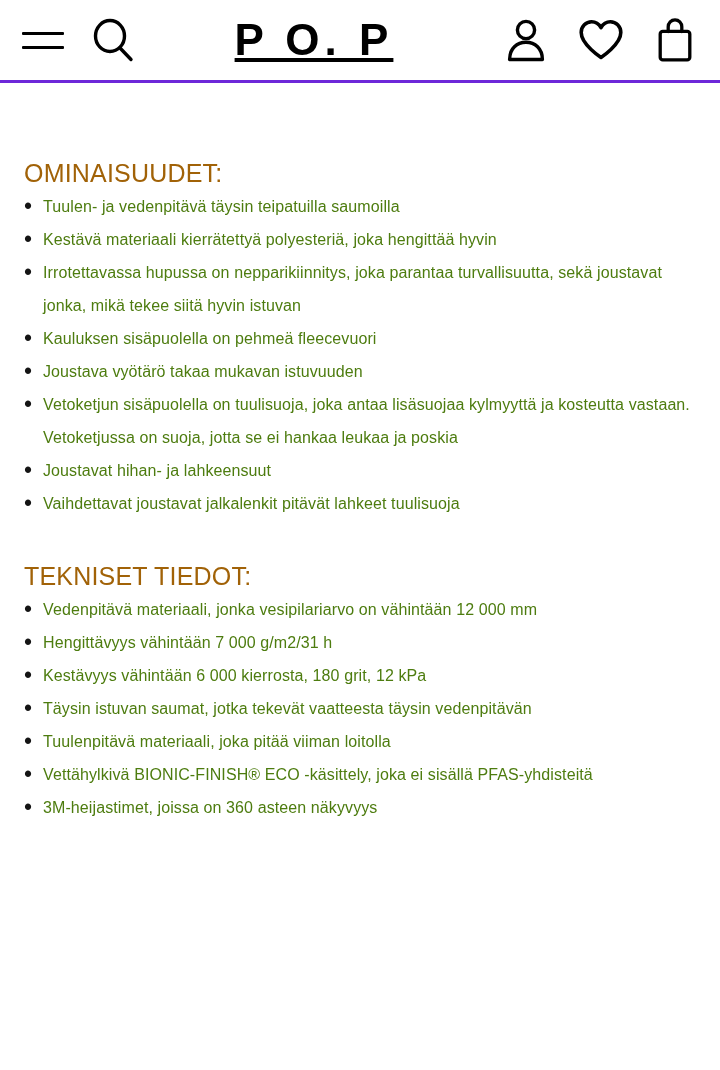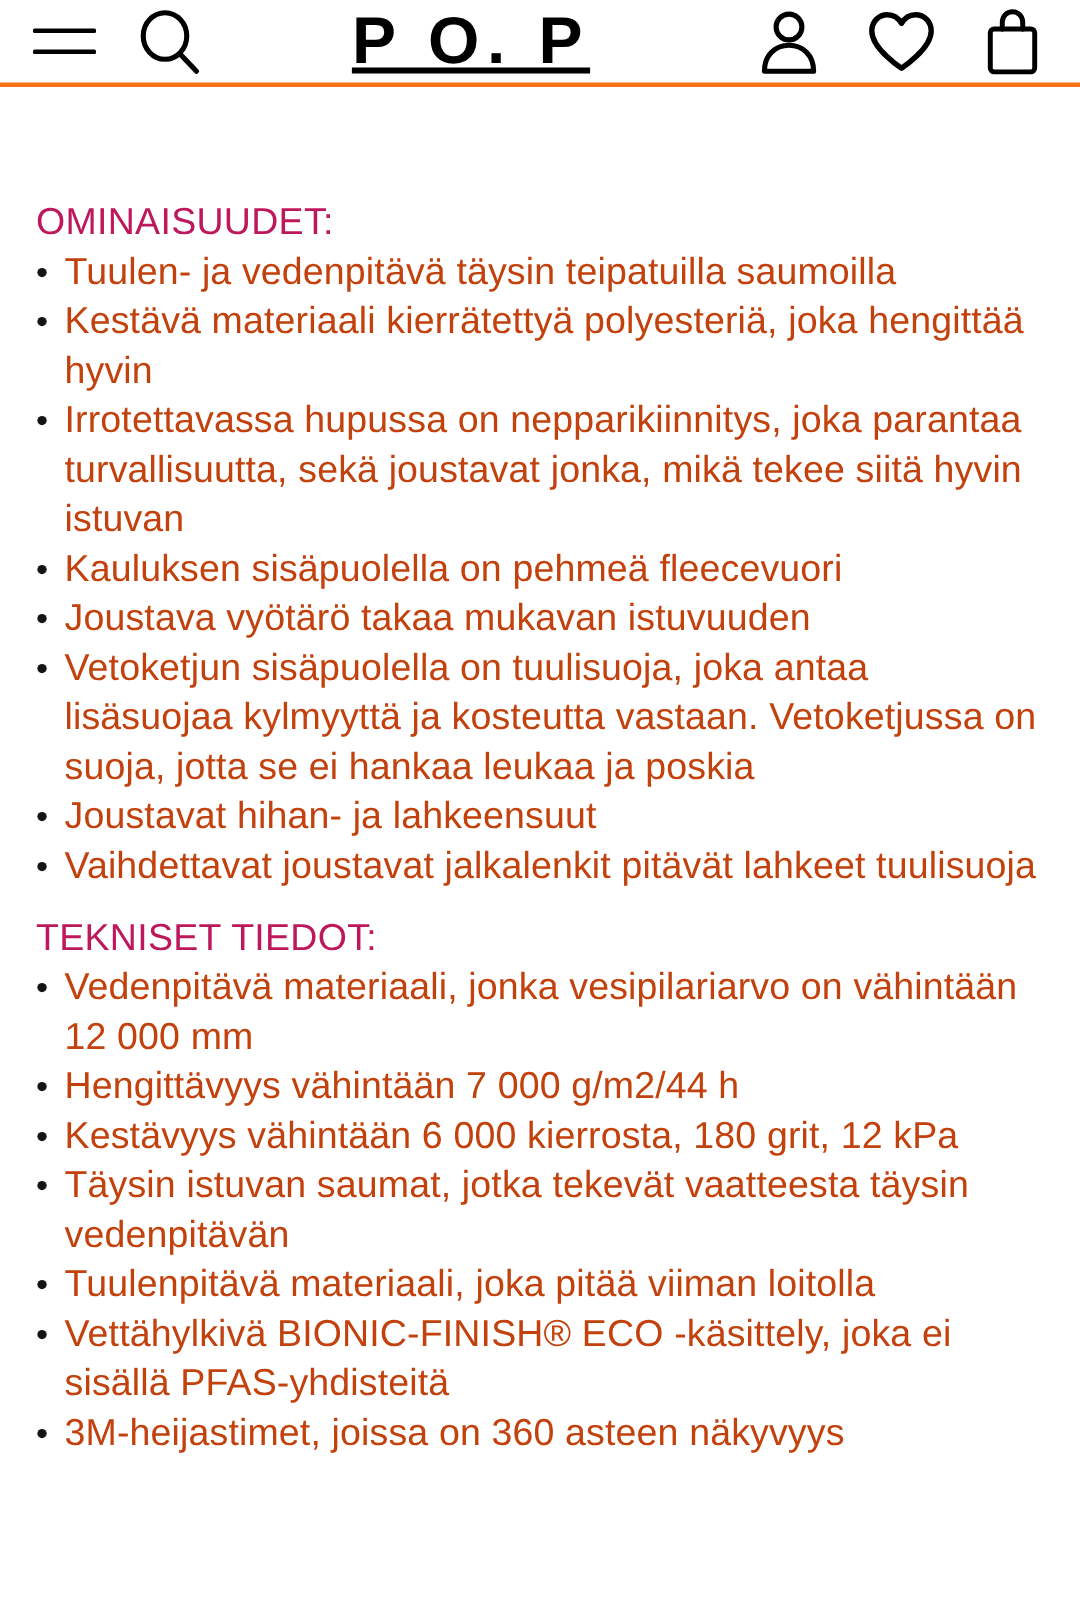--- a/index.html
+++ b/index.html
@@ -13,26 +13,26 @@
     background: #ffffff;
     color: #1a1a1a;
     font-family: "Liberation Sans", "DejaVu Sans", sans-serif;
     overflow: hidden;
     -webkit-font-smoothing: antialiased;
   }
 
   
   .site-header {
     position: relative;
-    height: 58px;
+    height: 83px;
     box-sizing: border-box;
     display: flex;
     align-items: center;
     background: #ffffff;
-    border-bottom: 3px solid #f97316;
+    border-bottom: 3px solid #6d28d9;
   }
   .header-left {
     display: flex;
     align-items: center;
     gap: 28px;
     padding-left: 22px;
     flex: 0 0 auto;
   }
   .header-center {
     flex: 1 1 auto;
@@ -88,42 +88,42 @@
     height: 3px;
     background: #000000;
     border-radius: 1px;
   }
 
   
   .content {
     padding: 74px 26px 0 24px;
     box-sizing: border-box;
   }
-  .spec-block + .spec-block { margin-top: 15px; }
+  .spec-block + .spec-block { margin-top: 40px; }
 
   .spec-heading {
     font-size: 25px;
     line-height: 33px;
     font-weight: 400;
     letter-spacing: 0.2px;
     margin: 0;
-    color: #be185d;
+    color: #a16207;
     white-space: nowrap;
   }
 
   .spec-list {
     list-style: none;
     margin: 0;
     padding: 0;
   }
   .spec-list li {
-    font-size: 25px;
+    font-size: 16px;
     line-height: 33px;
     letter-spacing: 0.1px;
-    color: #c2410c;
+    color: #4d7c0f;
     position: relative;
     padding-left: 19px;
     margin: 0;
   }
   .spec-list li::before {
     content: "\2022";
     position: absolute;
     left: 0;
     top: 0;
     font-size: 23px;
@@ -200,21 +200,21 @@
       <li>Vetoketjun sisäpuolella on tuulisuoja, joka antaa lisäsuojaa kylmyyttä ja kosteutta vastaan. Vetoketjussa on suoja, jotta se ei hankaa leukaa ja poskia</li>
       <li>Joustavat hihan- ja lahkeensuut</li>
       <li>Vaihdettavat joustavat jalkalenkit pitävät lahkeet tuulisuoja</li>
     </ul>
   </section>
 
   <section class="spec-block">
     <h2 class="spec-heading">TEKNISET TIEDOT:</h2>
     <ul class="spec-list">
       <li>Vedenpitävä materiaali, jonka vesipilariarvo on vähintään 12 000 mm</li>
-      <li>Hengittävyys vähintään 7 000 g/m2/44 h</li>
+      <li>Hengittävyys vähintään 7 000 g/m2/31 h</li>
       <li>Kestävyys vähintään 6 000 kierrosta, 180 grit, 12 kPa</li>
       <li>Täysin istuvan saumat, jotka tekevät vaatteesta täysin vedenpitävän</li>
       <li>Tuulenpitävä materiaali, joka pitää viiman loitolla</li>
       <li>Vettähylkivä BIONIC-FINISH® ECO -käsittely, joka ei sisällä PFAS-yhdisteitä</li>
       <li>3M-heijastimet, joissa on 360 asteen näkyvyys</li>
     </ul>
   </section>
 
 </main>
 

